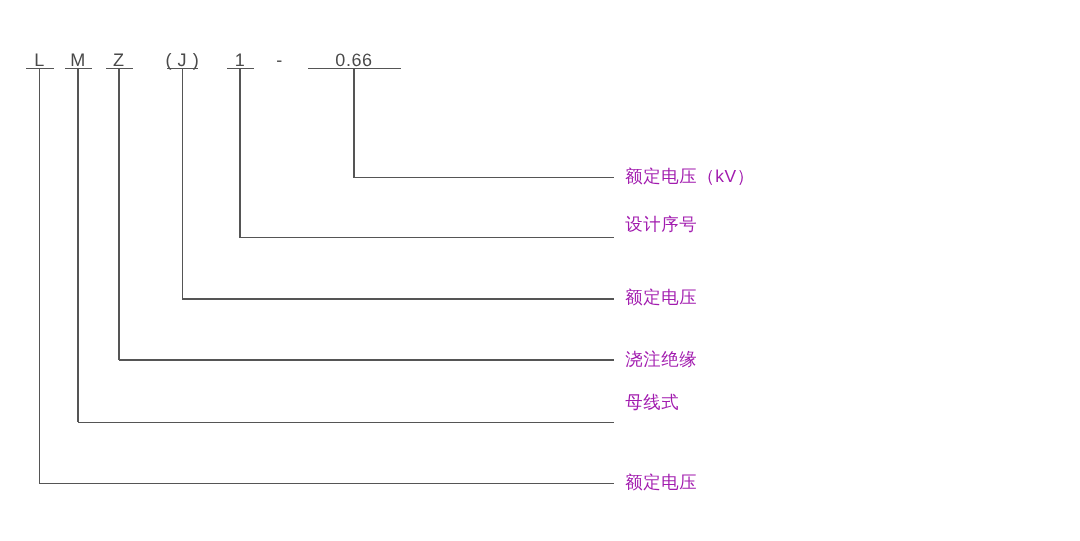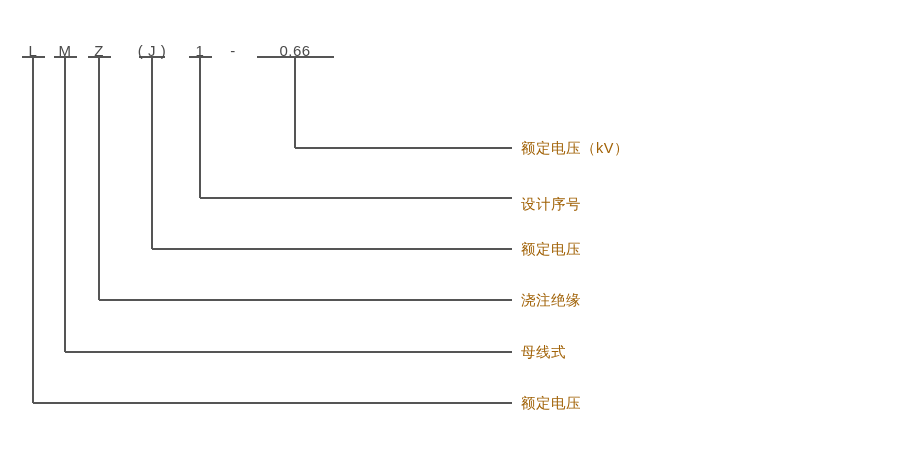--- a/index.html
+++ b/index.html
@@ -38,21 +38,21 @@
     white-space: nowrap;
     text-align: center;
     transform: translateX(-50%);
     letter-spacing: 0.5px;
   }
   .code-token.sep {
     color: #4a4a4a;
   }
   .leader-label {
     position: absolute;
-    color: #a16207;
+    color: #a21caf;
     font-size: 14.5px;
     line-height: 1;
     white-space: nowrap;
     transform: translateY(-50%);
     letter-spacing: 0.5px;
   }
 </style>
 </head>
 <body>
 
@@ -88,20 +88,20 @@
       <div class="code-token" style="left: 65px; top: 43px;">M</div>
       <div class="code-token" style="left: 99px; top: 43px;">Z</div>
       <div class="code-token" style="left: 152px; top: 43px;">( J )</div>
       <div class="code-token" style="left: 200px; top: 43px;">1</div>
       <div class="code-token sep" style="left: 233px; top: 43px;">-</div>
       <div class="code-token" style="left: 295px; top: 43px;">0.66</div>
     </div>
 
   <div id="label-layer">
       <div class="leader-label" style="left: 521px; top: 148px;">额定电压（kV）</div>
-      <div class="leader-label" style="left: 521px; top: 204px; text-align: right;">设计序号</div>
+      <div class="leader-label" style="left: 521px; top: 188px; text-align: right;">设计序号</div>
       <div class="leader-label" style="left: 521px; top: 249px;">额定电压</div>
       <div class="leader-label" style="left: 521px; top: 300px;">浇注绝缘</div>
-      <div class="leader-label" style="left: 521px; top: 352px;">母线式</div>
+      <div class="leader-label" style="left: 521px; top: 336px;">母线式</div>
       <div class="leader-label" style="left: 521px; top: 403px;">额定电压</div>
     </div>
 
 </div>
 
 </body></html>

